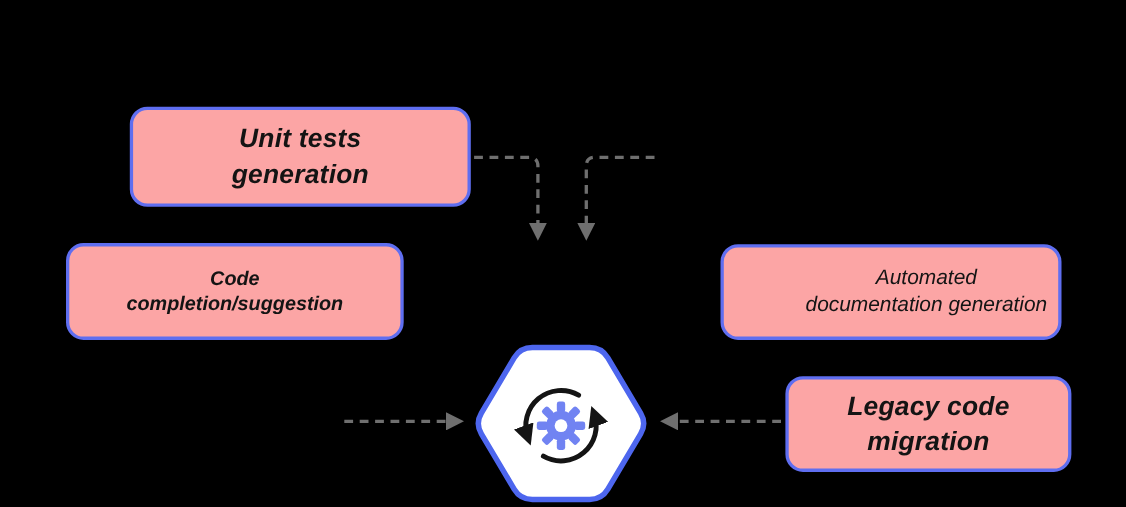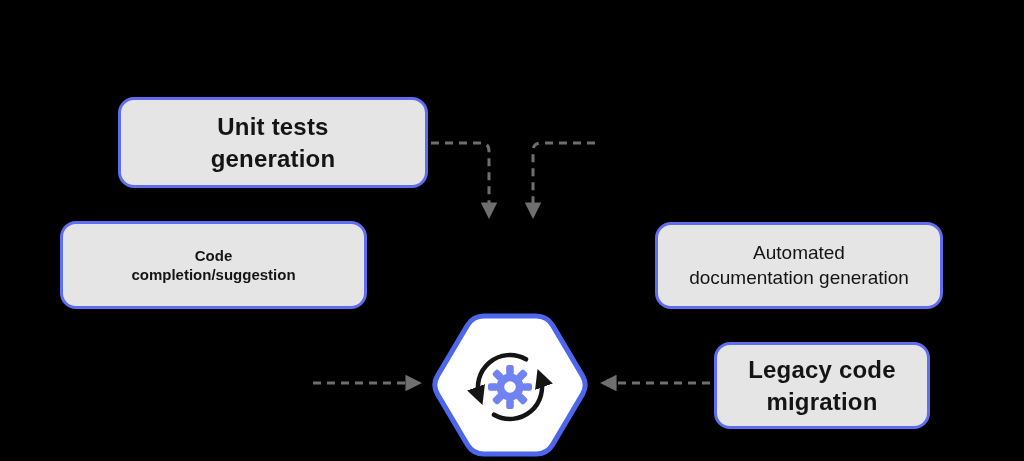--- a/index.html
+++ b/index.html
@@ -11,30 +11,31 @@
     background: #000;
     overflow: hidden;
     font-family: "Liberation Sans", "DejaVu Sans", sans-serif;
   }
   .node {
     position: absolute;
     display: flex;
     align-items: center;
     justify-content: center;
     text-align: center;
-    background: #e5e5e5;
+    background: #fca5a5;
     border: 3px solid #5f6ef0;
     border-radius: 16px;
     color: #141414;
     line-height: 1.3;
     padding: 6px 10px;
+    font-style: italic;
   }
   .node span { white-space: pre-line; }
   .lg { font-size: 24px; font-weight: 600; letter-spacing: 0.2px; }
-  .md { font-size: 15px; font-weight: 600; justify-content: center; }
+  .md { font-size: 18px; font-weight: 600; justify-content: center; }
   .sm { font-size: 19px; font-weight: 500; }
   .overlay { position: absolute; left: 0; top: 0; }
   .hexwrap { position: absolute; left: 428px; top: 310px; width: 164px; height: 150px; }
 </style>
 </head>
 <body>
 
 <div class="canvas">
 
   <svg class="overlay" width="1024" height="461" viewBox="0 0 1024 461">
@@ -53,27 +54,27 @@
     <span>Unit tests
 generation</span>
   </div>
 
 
   <div class="node md" style="left:60px;  top:221px; width:307px; height:88px;">
     <span>Code
 completion/suggestion</span>
   </div>
 
-  <div class="node sm" style="left:655px; top:222px; width:288px; height:87px;">
+  <div class="node sm" style="left:655px; top:222px; width:310px; height:87px;justify-content:flex-end;">
     <span>Automated
 documentation generation</span>
   </div>
 
 
-  <div class="node lg" style="left:714px; top:342px; width:216px; height:87px;">
+  <div class="node lg" style="left:714px; top:342px; width:260px; height:87px;">
     <span>Legacy code
 migration</span>
   </div>
 
   <svg class="hexwrap" viewBox="0 0 164 150">
     <defs>
       <marker id="ch" viewBox="0 0 10 10" refX="6" refY="5" markerWidth="4.2" markerHeight="4.2" orient="auto-start-reverse">
         <path d="M 0 0 L 10 5 L 0 10 z" fill="#141414"></path>
       </marker>
     </defs>

